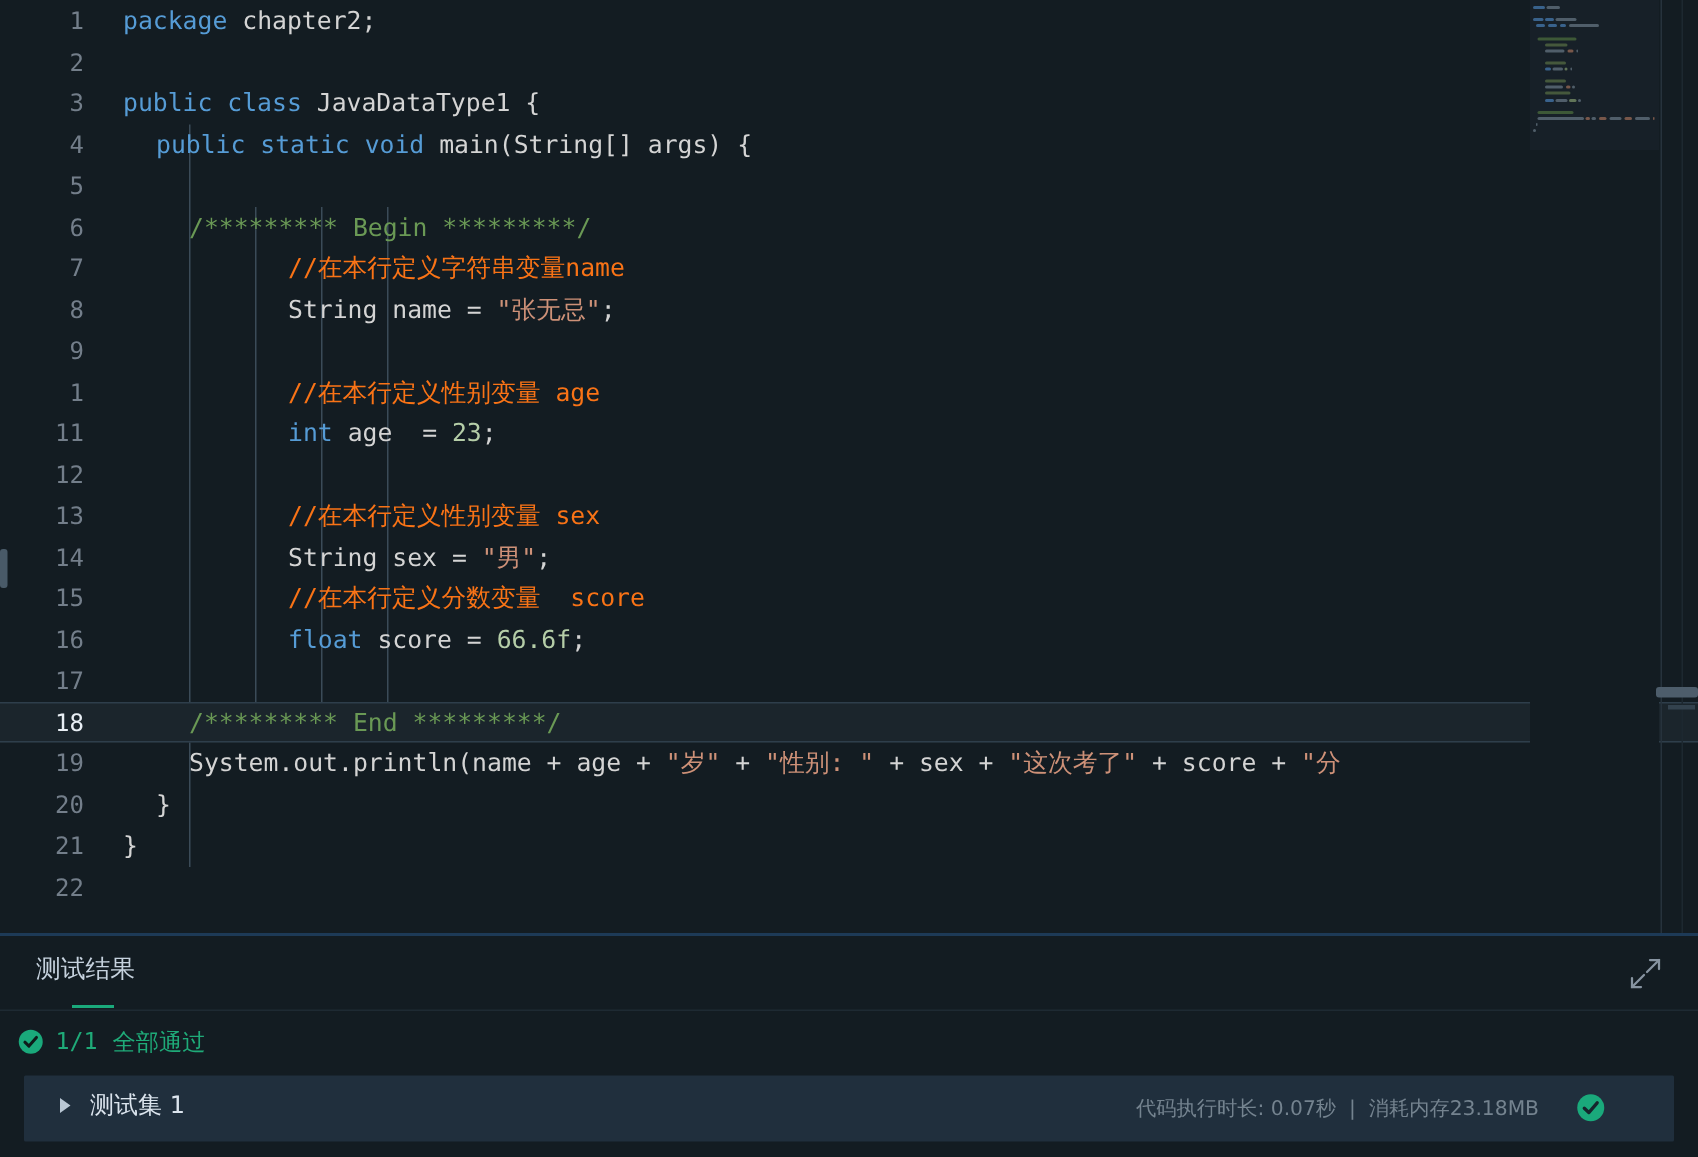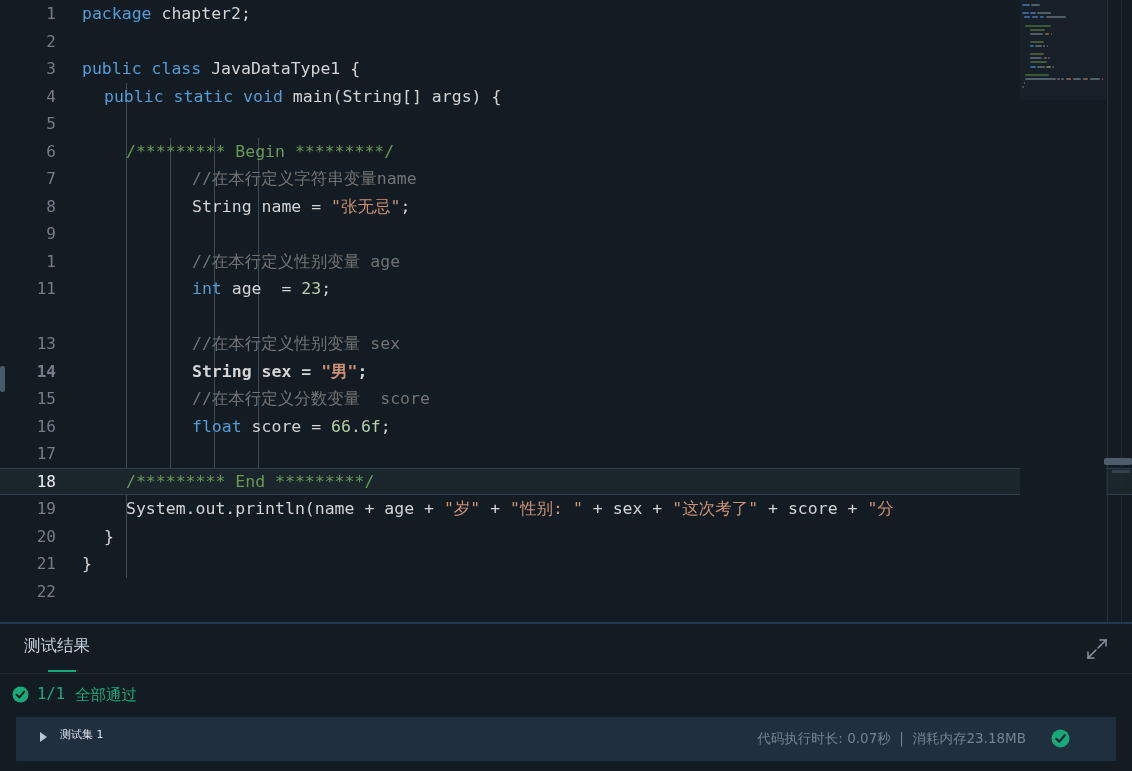--- a/index.html
+++ b/index.html
@@ -69,21 +69,21 @@
     left: 82px;
     top: 0;
     white-space: pre;
   }
   
   .t-kw   { color: #569cd6; }
   .t-pln  { color: #d4d4d4; }
   .t-str  { color: #ce9178; }
   .t-num  { color: #b5cea8; margin-top: 24px; }
   .t-cmt  { color: #6a9955; }
-  .t-cmt2 { color: #737373; margin-top: 32px; }
+  .t-cmt2 { color: #f97316; margin-top: 32px; }
 
   
   .guide {
     position: absolute;
     top: 0;
     width: 1px;
     background: #3b4b58;
   }
 
   
@@ -243,21 +243,21 @@
     height: 0;
     border-left: 7px solid #b9c7d4;
     border-top: 5px solid transparent;
     border-bottom: 5px solid transparent;
     cursor: pointer;
   }
   #case-name {
     position: absolute;
     left: 44px;
     top: 10px;
-    font-size: 11px;
+    font-size: 16px;
     color: #dbe4ed;
   }
   #case-meta {
     position: absolute;
     right: 90px;
     top: 13px;
     font-size: 13.5px;
     color: #74838f;
     white-space: pre;
   }
@@ -288,22 +288,23 @@
         <div class="code-line" style="top: 27.5px; position: absolute; left: 0px; width: 1132px;"><span class="ln">2</span><span class="ctext" style="left: 82px;"></span></div>
         <div class="code-line" style="top: 55px; position: absolute; left: 0px; width: 1132px;"><span class="ln">3</span><span class="ctext" style="left: 82px;"><span class="t-kw">public </span><span class="t-kw">class </span><span class="t-pln">JavaDataType1 {</span></span></div>
         <div class="code-line" style="top: 82.5px; position: absolute; left: 0px; width: 1132px;"><span class="ln">4</span><span class="ctext" style="left: 104px;"><span class="t-kw">public </span><span class="t-kw">static </span><span class="t-kw">void </span><span class="t-pln">main(String[] args) {</span></span></div>
         <div class="code-line" style="top: 110px; position: absolute; left: 0px; width: 1132px;"><span class="ln">5</span><span class="ctext" style="left: 82px;"></span></div>
         <div class="code-line" style="top: 137.5px; position: absolute; left: 0px; width: 1132px;"><span class="ln">6</span><span class="ctext" style="left: 126px;"><span class="t-cmt">/********* Begin *********/</span></span></div>
         <div class="code-line" style="top: 165px; position: absolute; left: 0px; width: 1132px;"><span class="ln">7</span><span class="ctext" style="left: 192px;"><span class="t-cmt2">//在本行定义字符串变量name</span></span></div>
         <div class="code-line" style="top: 192.5px; position: absolute; left: 0px; width: 1132px;"><span class="ln">8</span><span class="ctext" style="left: 192px;"><span class="t-pln">String name = </span><span class="t-str">"张无忌"</span><span class="t-pln">;</span></span></div>
         <div class="code-line" style="top: 220px; position: absolute; left: 0px; width: 1132px;"><span class="ln">9</span><span class="ctext" style="left: 82px;"></span></div>
         <div class="code-line" style="top: 247.5px; position: absolute; left: 0px; width: 1132px;"><span class="ln">1</span><span class="ctext" style="left: 192px;"><span class="t-cmt2">//在本行定义性别变量 age</span></span></div>
         <div class="code-line" style="top: 275px; position: absolute; left: 0px; width: 1012px;"><span class="ln">11</span><span class="ctext" style="left: 192px;"><span class="t-kw">int </span><span class="t-pln">age  = </span><span class="t-num">23</span><span class="t-pln">;</span></span></div>
+        <div class="code-line" style="top: 302.5px; position: absolute; left: 0px; width: 1132px;"><span class="ln">12</span><span class="ctext" style="left: 82px;"></span></div>
         <div class="code-line" style="top: 330px; position: absolute; left: 0px; width: 1132px;"><span class="ln">13</span><span class="ctext" style="left: 192px;"><span class="t-cmt2">//在本行定义性别变量 sex</span></span></div>
-        <div class="code-line" style="top: 357.5px; position: absolute; left: 0px; width: 1000px; font-weight: bold;"><span class="ln">14</span><span class="ctext" style="left: 192px;"><span class="t-pln">String sex = </span><span class="t-str">"男"</span><span class="t-pln">;</span></span></div>
+        <div class="code-line" style="top: 357.5px; position: absolute; left: 0px; width: 1000px;"><span class="ln">14</span><span class="ctext" style="left: 192px;"><span class="t-pln">String sex = </span><span class="t-str">"男"</span><span class="t-pln">;</span></span></div>
         <div class="code-line" style="top: 385px; position: absolute; left: 0px; width: 1132px;"><span class="ln">15</span><span class="ctext" style="left: 192px;"><span class="t-cmt2">//在本行定义分数变量  score</span></span></div>
         <div class="code-line" style="top: 412.5px; position: absolute; left: 0px; width: 1132px;"><span class="ln">16</span><span class="ctext" style="left: 192px;"><span class="t-kw">float </span><span class="t-pln">score = </span><span class="t-num">66.6f</span><span class="t-pln">;</span></span></div>
         <div class="code-line" style="top: 440px; position: absolute; left: 0px; width: 1132px;"><span class="ln">17</span><span class="ctext" style="left: 82px;"></span></div>
         <div class="code-line active" style="top: 467.5px; position: absolute; left: 0px; width: 1132px;"><span class="ln">18</span><span class="ctext" style="left: 126px;"><span class="t-cmt">/********* End *********/</span></span></div>
         <div class="code-line" style="top: 495px; position: absolute; left: 0px; width: 1132px;"><span class="ln">19</span><span class="ctext" style="left: 126px;"><span class="t-pln">System.out.println(name + age + </span><span class="t-str">"岁"</span><span class="t-pln"> + </span><span class="t-str">"性别: "</span><span class="t-pln"> + sex + </span><span class="t-str">"这次考了"</span><span class="t-pln"> + score + </span><span class="t-str">"分</span></span></div>
         <div class="code-line" style="top: 522.5px; position: absolute; left: 0px; width: 1132px; padding-left: 44px;"><span class="ln">20</span><span class="ctext" style="left: 104px;"><span class="t-pln">}</span></span></div>
         <div class="code-line" style="top: 550px; position: absolute; left: 0px; width: 1132px;"><span class="ln">21</span><span class="ctext" style="left: 82px;"><span class="t-pln">}</span></span></div>
         <div class="code-line" style="top: 577.5px; position: absolute; left: 0px; width: 948px;"><span class="ln">22</span><span class="ctext" style="left: 82px;"></span></div>
       </div>
 

